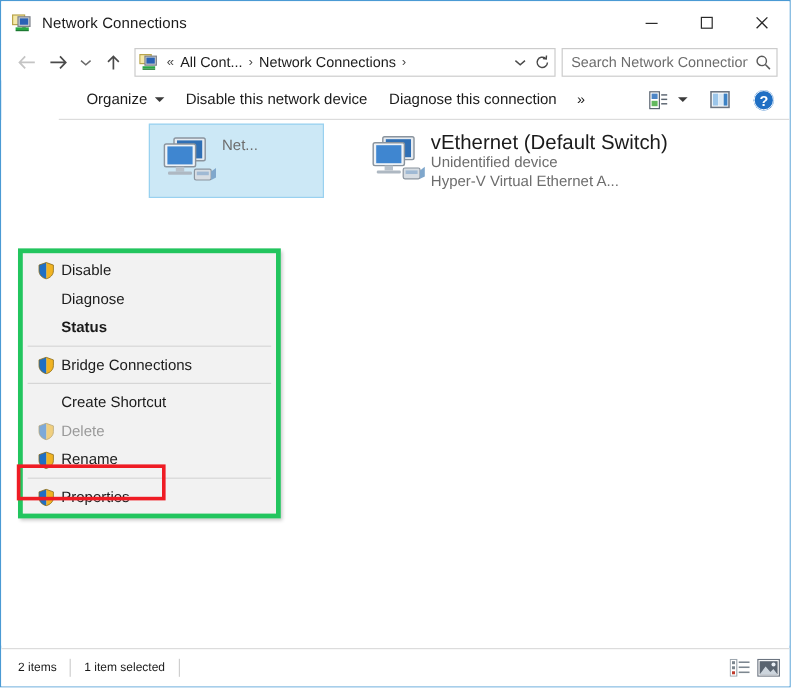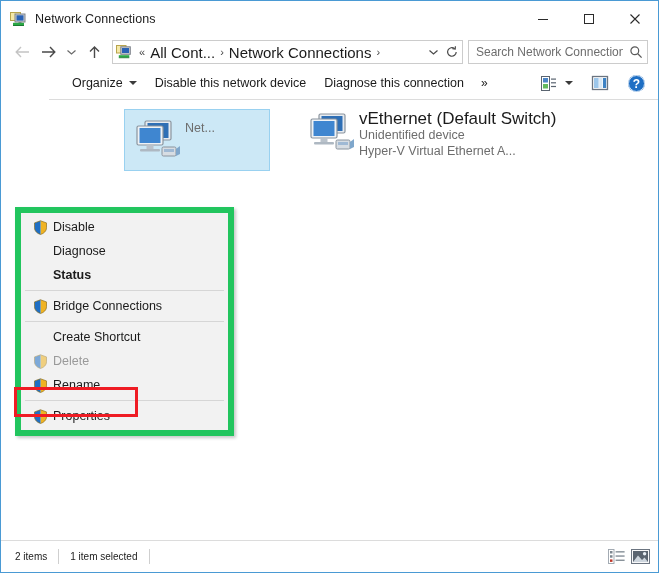--- a/index.html
+++ b/index.html
@@ -98,21 +98,21 @@
   }
   .crumb-icon {
     width: 16px;
     height: 16px;
     margin: 0 3px 0 3px;
     flex: 0 0 auto;
   }
   .crumb {
     white-space: nowrap;
     padding: 0 1px;
-    font-size: 15px;
+    font-size: 12px;
     color: #1b1b1b;
   }
   .crumb-sep {
     color: #444;
     padding: 0 4px;
     font-size: 11px;
     flex: 0 0 auto;
     user-select: none;
   }
   .addr-spacer { flex: 1 1 auto; }
@@ -214,21 +214,20 @@
 
   .conn-item {
     position: absolute;
     display: flex;
     align-items: flex-start;
     box-sizing: border-box;
   }
   .conn-item.selected {
     background: #cce8f6;
     border: 1px solid #99d1f0;
-    margin-top: 6px;
   }
   .conn-icon {
     width: 48px;
     height: 48px;
     flex: 0 0 auto;
     margin: 6px 4px 0 8px;
   }
   .conn-text {
     padding-top: 8px;
     min-width: 0;
@@ -247,21 +246,21 @@
     line-height: 16px;
   }
 
   
   .context-menu {
     position: absolute;
     left: 14px;
     top: 107px;
     width: 219px;
     background: #f2f2f2;
-    border: 6px solid #22c55e;
+    border: 4px solid #22c55e;
     box-shadow: 2px 2px 3px rgba(0,0,0,0.22);
     padding: 2px 0;
     box-sizing: border-box;
     z-index: 20;
   }
   .menu-item {
     height: 24px;
     display: flex;
     align-items: center;
     padding-left: 6px;

